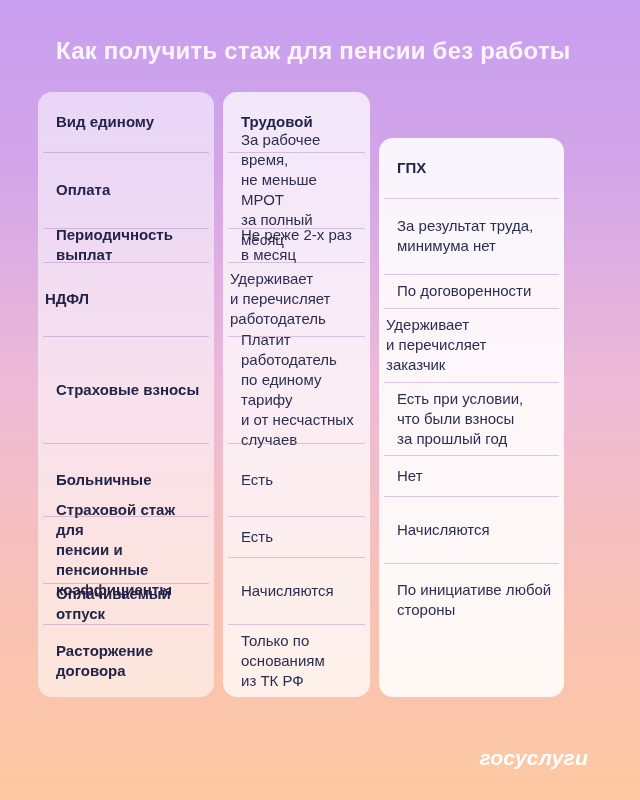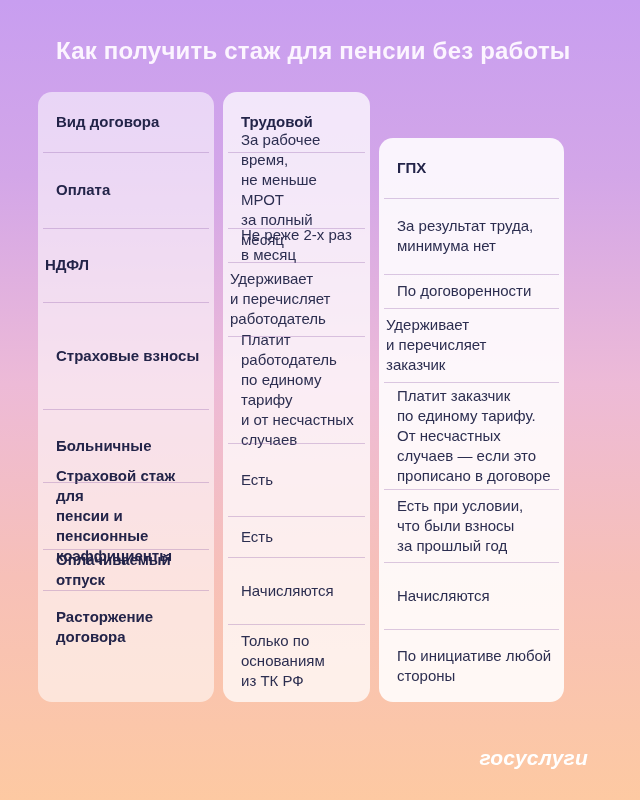--- a/index.html
+++ b/index.html
@@ -66,22 +66,23 @@
 </head>
 <body>
 
 <div class="canvas">
 
   <div class="page-title">Как получить стаж для пенсии без работы</div>
 
   <div class="table-wrap">
 
     <div class="col col1">
-      <div class="cell r0 head">Вид договора</div>
+      <div class="cell r0 head">Вид единому</div>
       <div class="cell r1 label">Оплата</div>
+      <div class="cell r2 label">Периодичность выплат</div>
       <div class="cell r3 label">НДФЛ</div>
       <div class="cell r4 label">Страховые взносы</div>
       <div class="cell r5 label">Больничные</div>
       <div class="cell r7 label">Страховой стаж для
 пенсии и пенсионные
 коэффициенты</div>
       <div class="cell r6 label">Оплачиваемый отпуск</div>
       <div class="cell r8 label">Расторжение договора</div>
     </div>
 
@@ -105,28 +106,24 @@
     </div>
 
     <div class="col col3">
       <div class="cell r0 head">ГПХ</div>
       <div class="cell r1">За результат труда,
 минимума нет</div>
       <div class="cell r2">По договоренности</div>
       <div class="cell r3">Удерживает
 и перечисляет
 заказчик</div>
-      <div class="cell r4">Платит заказчик
-по единому тарифу.
-От несчастных
-случаев — если это
-прописано в договоре</div>
       <div class="cell r5">Есть при условии,
 что были взносы
 за прошлый год</div>
+      <div class="cell r6">Нет</div>
       <div class="cell r7">Начисляются</div>
       <div class="cell r8">По инициативе любой
 стороны</div>
     </div>
 
   </div>
 
   <div class="brand">госуслуги</div>
 
 </div>

